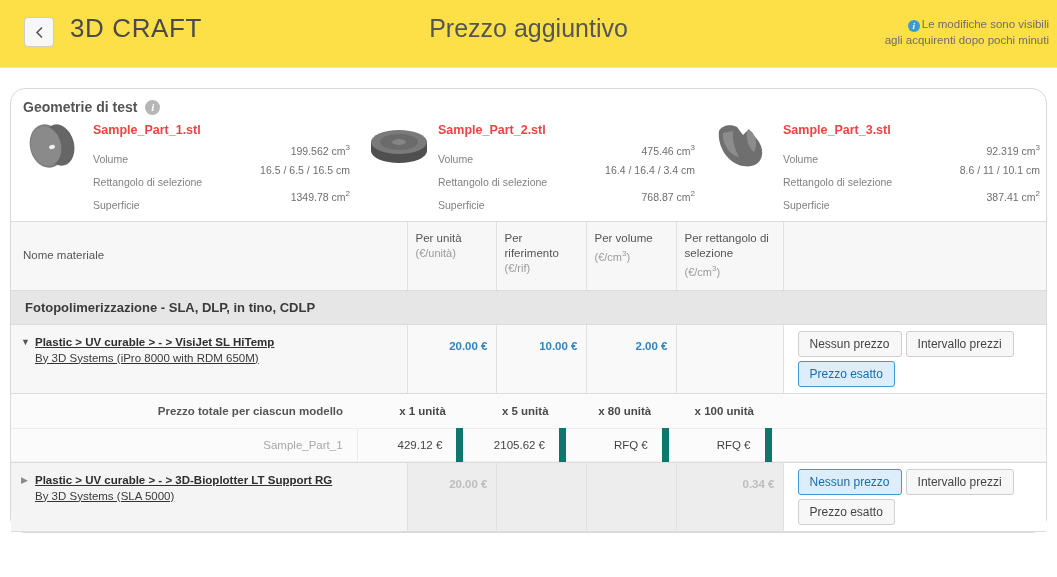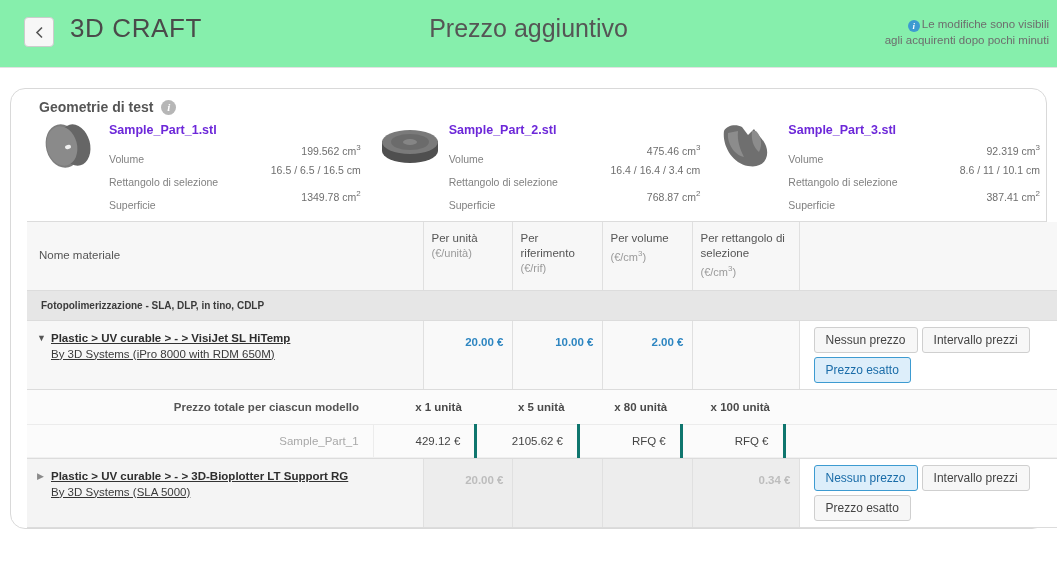--- a/index.html
+++ b/index.html
@@ -8,21 +8,21 @@
     width: 1057px; height: 577px;
     background: #ffffff;
     font-family: "Liberation Sans", sans-serif;
     overflow: hidden;
   }
 
   
   .topbar {
     position: relative;
     height: 68px;
-    background: #86efac;
+    background: #fde047;
     border-bottom: 1px solid #e2e2e2;
     display: flex;
     align-items: center;
   }
   .back-btn {
     position: absolute;
     left: 24px; top: 17px;
     width: 30px; height: 30px;
     border: 1px solid #cccccc;
     border-radius: 4px;
@@ -75,21 +75,20 @@
   }
 
   
   .wrap {
     padding: 20px 10px 0 10px;
   }
   .card {
     border: 1px solid #d9d9d9;
     border-radius: 15px;
     background: #ffffff;
-    padding-left: 16px;
   }
 
   
   .geo-head {
     display: flex;
     align-items: center;
     padding: 10px 0 2px 12px;
     font-size: 14px;
     font-weight: bold;
     color: #555555;
@@ -120,21 +119,21 @@
   }
   .thumb {
     width: 62px; height: 55px;
     flex: none;
     margin-right: 8px;
     position: relative;
   }
   .thumb svg { display: block; }
   .geo-info { flex: 1; padding-top: 4px; }
   .geo-name {
-    color: #6d28d9;
+    color: #ef4444;
     font-size: 12.5px;
     font-weight: bold;
     margin-bottom: 5px;
     cursor: pointer;
   }
   .geo-line {
     display: flex;
     justify-content: space-between;
     font-size: 10.5px;
     color: #818181;
@@ -174,21 +173,21 @@
     vertical-align: middle;
     padding-left: 12px;
     font-size: 11.5px;
   }
   .thead td.c-act { border-right: none; }
   .thead .sub { color: #9a9a9a; font-size: 11px; }
 
   .grouprow td {
     background: #e6e6e6;
     padding: 9px 0 9px 14px;
-    font-size: 10px;
+    font-size: 13px;
     font-weight: bold;
     color: #3b3b3b;
     border-bottom: 1px solid #dcdcdc;
   }
 
   .matrow td {
     border-right: 1px solid #e0e0e0;
     border-bottom: 1px solid #dcdcdc;
     background: #f9f9f9;
     padding: 9px 8px;
@@ -260,21 +259,21 @@
     border-bottom: 1px solid #ececec;
     background: #fbfbfb;
     line-height: 14px;
   }
   table.dtab th.lbl-col { color: #555555; }
   table.dtab td {
     font-size: 11.5px;
     text-align: right;
     padding: 10px 14px 10px 6px;
     border-bottom: 1px solid #f0f0f0;
-    border-right: 3px solid #0f766e;
+    border-right: 7px solid #0f766e;
     color: #444444;
     background: #fbfbfb;
   }
   table.dtab td.modelname { color: #a8a8a8; border-right: 1px solid #ececec; }
   table.dtab td:last-child, table.dtab th:last-child { border-right: none; }
   table.dtab tr td:first-child, table.dtab tr th:first-child { border-right: none; }
   .d-spacer { width: 35px; }
   .d-label  { width: 285px; }
   .d-col    { width: 95px; }
   .d-tail   { width: 257px; }

